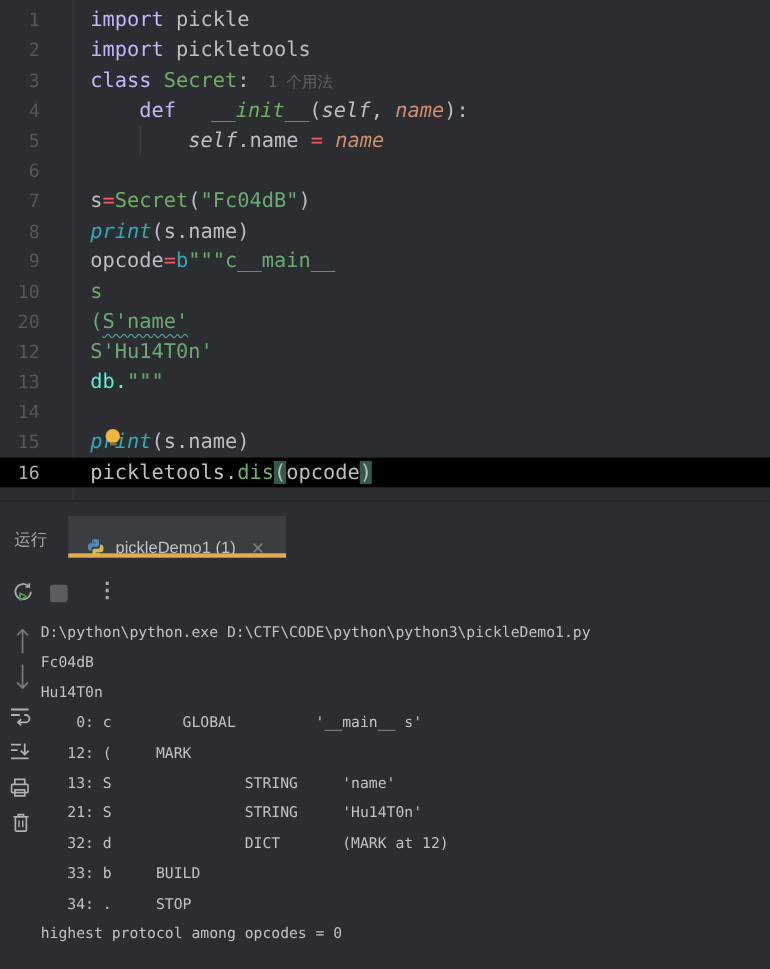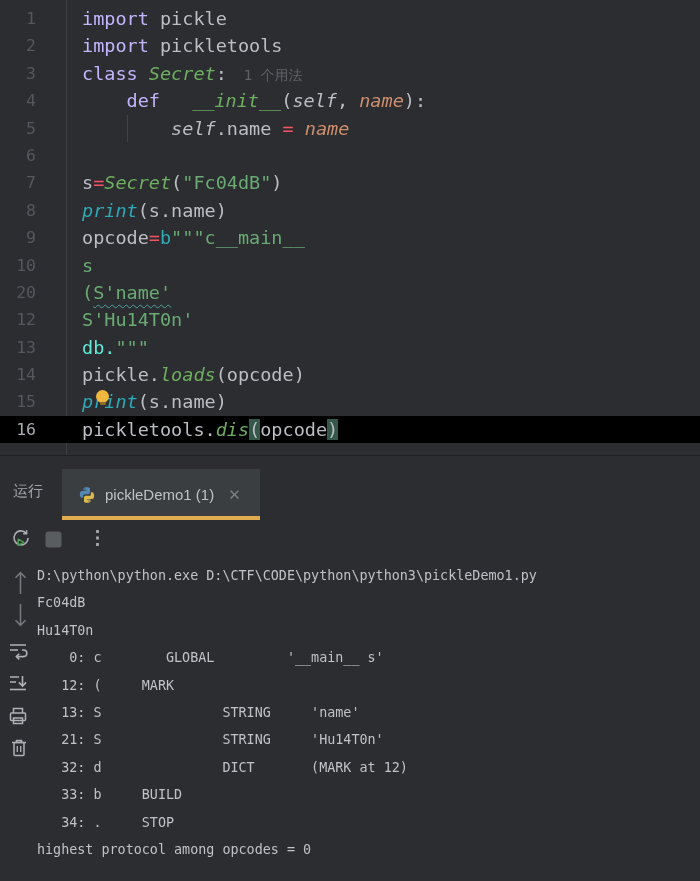--- a/index.html
+++ b/index.html
@@ -23,21 +23,21 @@
   }
   .code-line .ln{
     flex:0 0 36px;width:36px;text-align:right;color:#54585E;
     font-size:16.5px;
   }
   .code-line .code{padding-left:46px;}
   .code-line.current{background:#000000;}
   .code-line.current .ln{color:#A9ACB2;}
   .t-kw{color:#c4b5fd;}
   .t-pl{color:#BCBEC4;}
-  .t-fn{color:#6FAF61;font-style:italic;}
+  .t-fn{color:#6FAF61;}
   .t-fni{color:#6FAF61;font-style:italic;margin-left:21px;}
   .t-bi{color:#2EAAB8;font-style:italic;}
   .t-bp{color:#2EAAB8;}
   .t-st{color:#6AAB73;}
   .t-sq{color:#6AAB73;text-decoration-line:underline;text-decoration-style:wavy;
         text-decoration-color:#4DA69B;text-decoration-thickness:1px;text-underline-offset:5px;}
   .t-pr{color:#CF8E6D;font-style:italic;}
   .t-sf{color:#BCBEC4;font-style:italic;}
   .t-op{color:#F75464;}
   .t-es{color:#5eead4;}
@@ -46,22 +46,22 @@
   .indent-guide{position:absolute;left:127px;top:115px;height:27px;width:1px;background:#3F4246;}
   .bulb{position:absolute;left:95px;top:390px;width:15px;height:15px;}
   .bulb .glass{position:absolute;left:1px;top:0;width:13px;height:13px;border-radius:50%;background:#F0B73F;}
   .bulb .base{position:absolute;left:4.5px;top:12px;width:6px;height:3px;background:#8A6F2C;border-radius:1px;}
   
   .runpanel{position:relative;height:425px;border-top:1px solid #1F2123;background:#2B2D30;}
   .run-label{
     position:absolute;left:13px;top:27px;color:#A1A4AA;font-size:15px;line-height:16px;
   }
   .run-tab{
-    position:absolute;left:62px;top:13px;width:198px;height:51px;background:#3B3E40;
-    display:flex;align-items:center;box-sizing:border-box;padding-left:16px;cursor:default;
+    position:absolute;left:62px;top:13px;width:198px;height:38px;background:#3B3E40;
+    display:flex;align-items:flex-end;box-sizing:border-box;padding-left:16px;cursor:default;
   }
   .run-tab .tab-underline{
     position:absolute;left:0;right:0;bottom:0;height:4px;background:#E0AC4E;
   }
   .run-tab .tab-label{color:#BFC2C6;font-size:15px;margin-left:9px;}
   .run-tab .tab-close{color:#7E8085;font-size:15px;margin-left:14px;line-height:15px;}
   .ticon{display:inline-block;vertical-align:middle;}
   
   .icon-abs{position:absolute;}
   .kebab{color:#A9ABB0;font-size:19px;font-weight:bold;line-height:20px;letter-spacing:0;}
@@ -84,21 +84,21 @@
       <div class="code-line"><span class="ln">4</span><span class="code"><span class="t-pl">    </span><span class="t-kw">def</span><span class="t-pl"> </span><span class="t-fni">__init__</span><span class="t-pl">(</span><span class="t-sf">self</span><span class="t-pl">, </span><span class="t-pr">name</span><span class="t-pl">):</span></span></div>
       <div class="code-line"><span class="ln">5</span><span class="code"><span class="t-pl">        </span><span class="t-sf">self</span><span class="t-pl">.name </span><span class="t-op">=</span><span class="t-pl"> </span><span class="t-pr">name</span></span></div>
       <div class="code-line"><span class="ln">6</span><span class="code"></span></div>
       <div class="code-line"><span class="ln">7</span><span class="code"><span class="t-pl">s</span><span class="t-op">=</span><span class="t-fn">Secret</span><span class="t-pl">(</span><span class="t-st">"Fc04dB"</span><span class="t-pl">)</span></span></div>
       <div class="code-line"><span class="ln">8</span><span class="code"><span class="t-bi">print</span><span class="t-pl">(s.name)</span></span></div>
       <div class="code-line"><span class="ln">9</span><span class="code"><span class="t-pl">opcode</span><span class="t-op">=</span><span class="t-bp">b</span><span class="t-st">"""c__main__</span></span></div>
       <div class="code-line"><span class="ln">10</span><span class="code"><span class="t-st">s</span></span></div>
       <div class="code-line"><span class="ln">20</span><span class="code"><span class="t-st">(</span><span class="t-sq">S'name'</span></span></div>
       <div class="code-line"><span class="ln">12</span><span class="code"><span class="t-st">S'Hu14T0n'</span></span></div>
       <div class="code-line"><span class="ln">13</span><span class="code"><span class="t-es">db.</span><span class="t-st">"""</span></span></div>
-      <div class="code-line"><span class="ln">14</span><span class="code"><span class="t-pl">pickle.</span><span class="t-fn">loads</span><span class="t-pl">(opcode)</span></span></div>
+      <div class="code-line"><span class="ln">14</span></div>
       <div class="code-line"><span class="ln">15</span><span class="code"><span class="t-bi">print</span><span class="t-pl">(s.name)</span></span></div>
       <div class="code-line current"><span class="ln">16</span><span class="code"><span class="t-pl">pickletools.</span><span class="t-fn">dis</span><span class="t-br">(</span><span class="t-pl">opcode</span><span class="t-br">)</span></span></div>
     </div>
   <div class="indent-guide"></div>
   <div class="bulb">
     <div class="glass"></div>
     <div class="base"></div>
   </div>
 </div>
 

